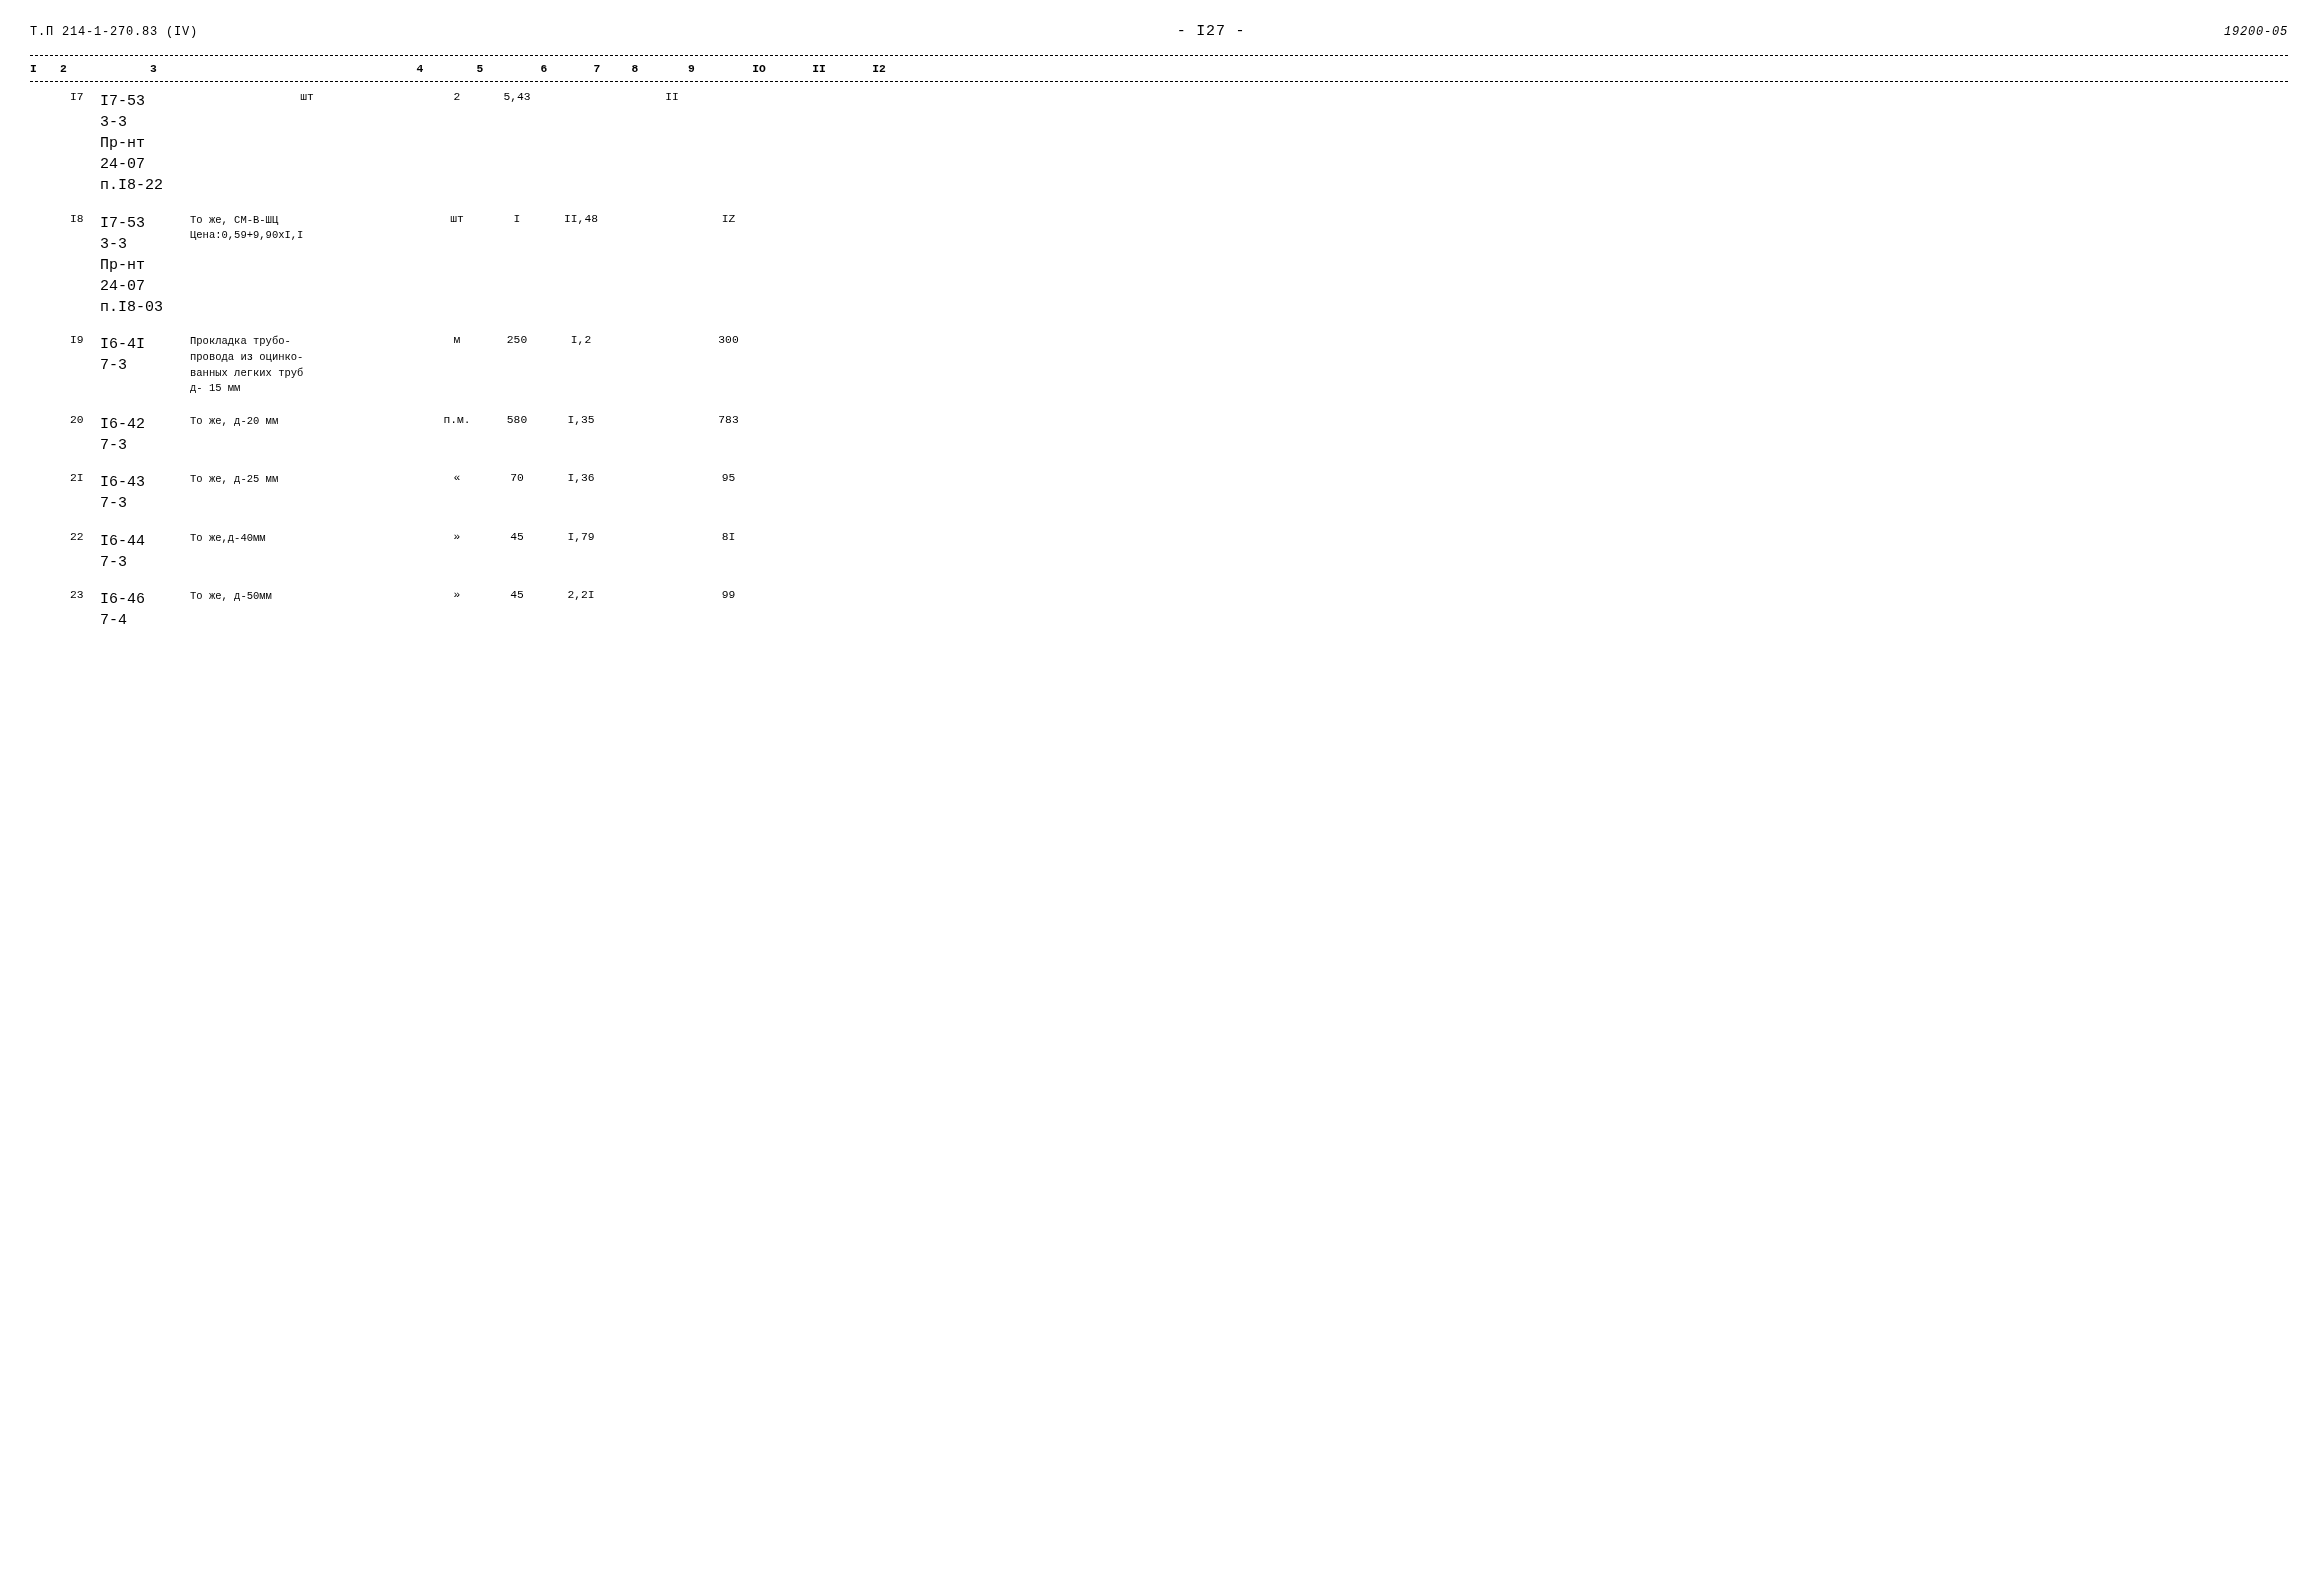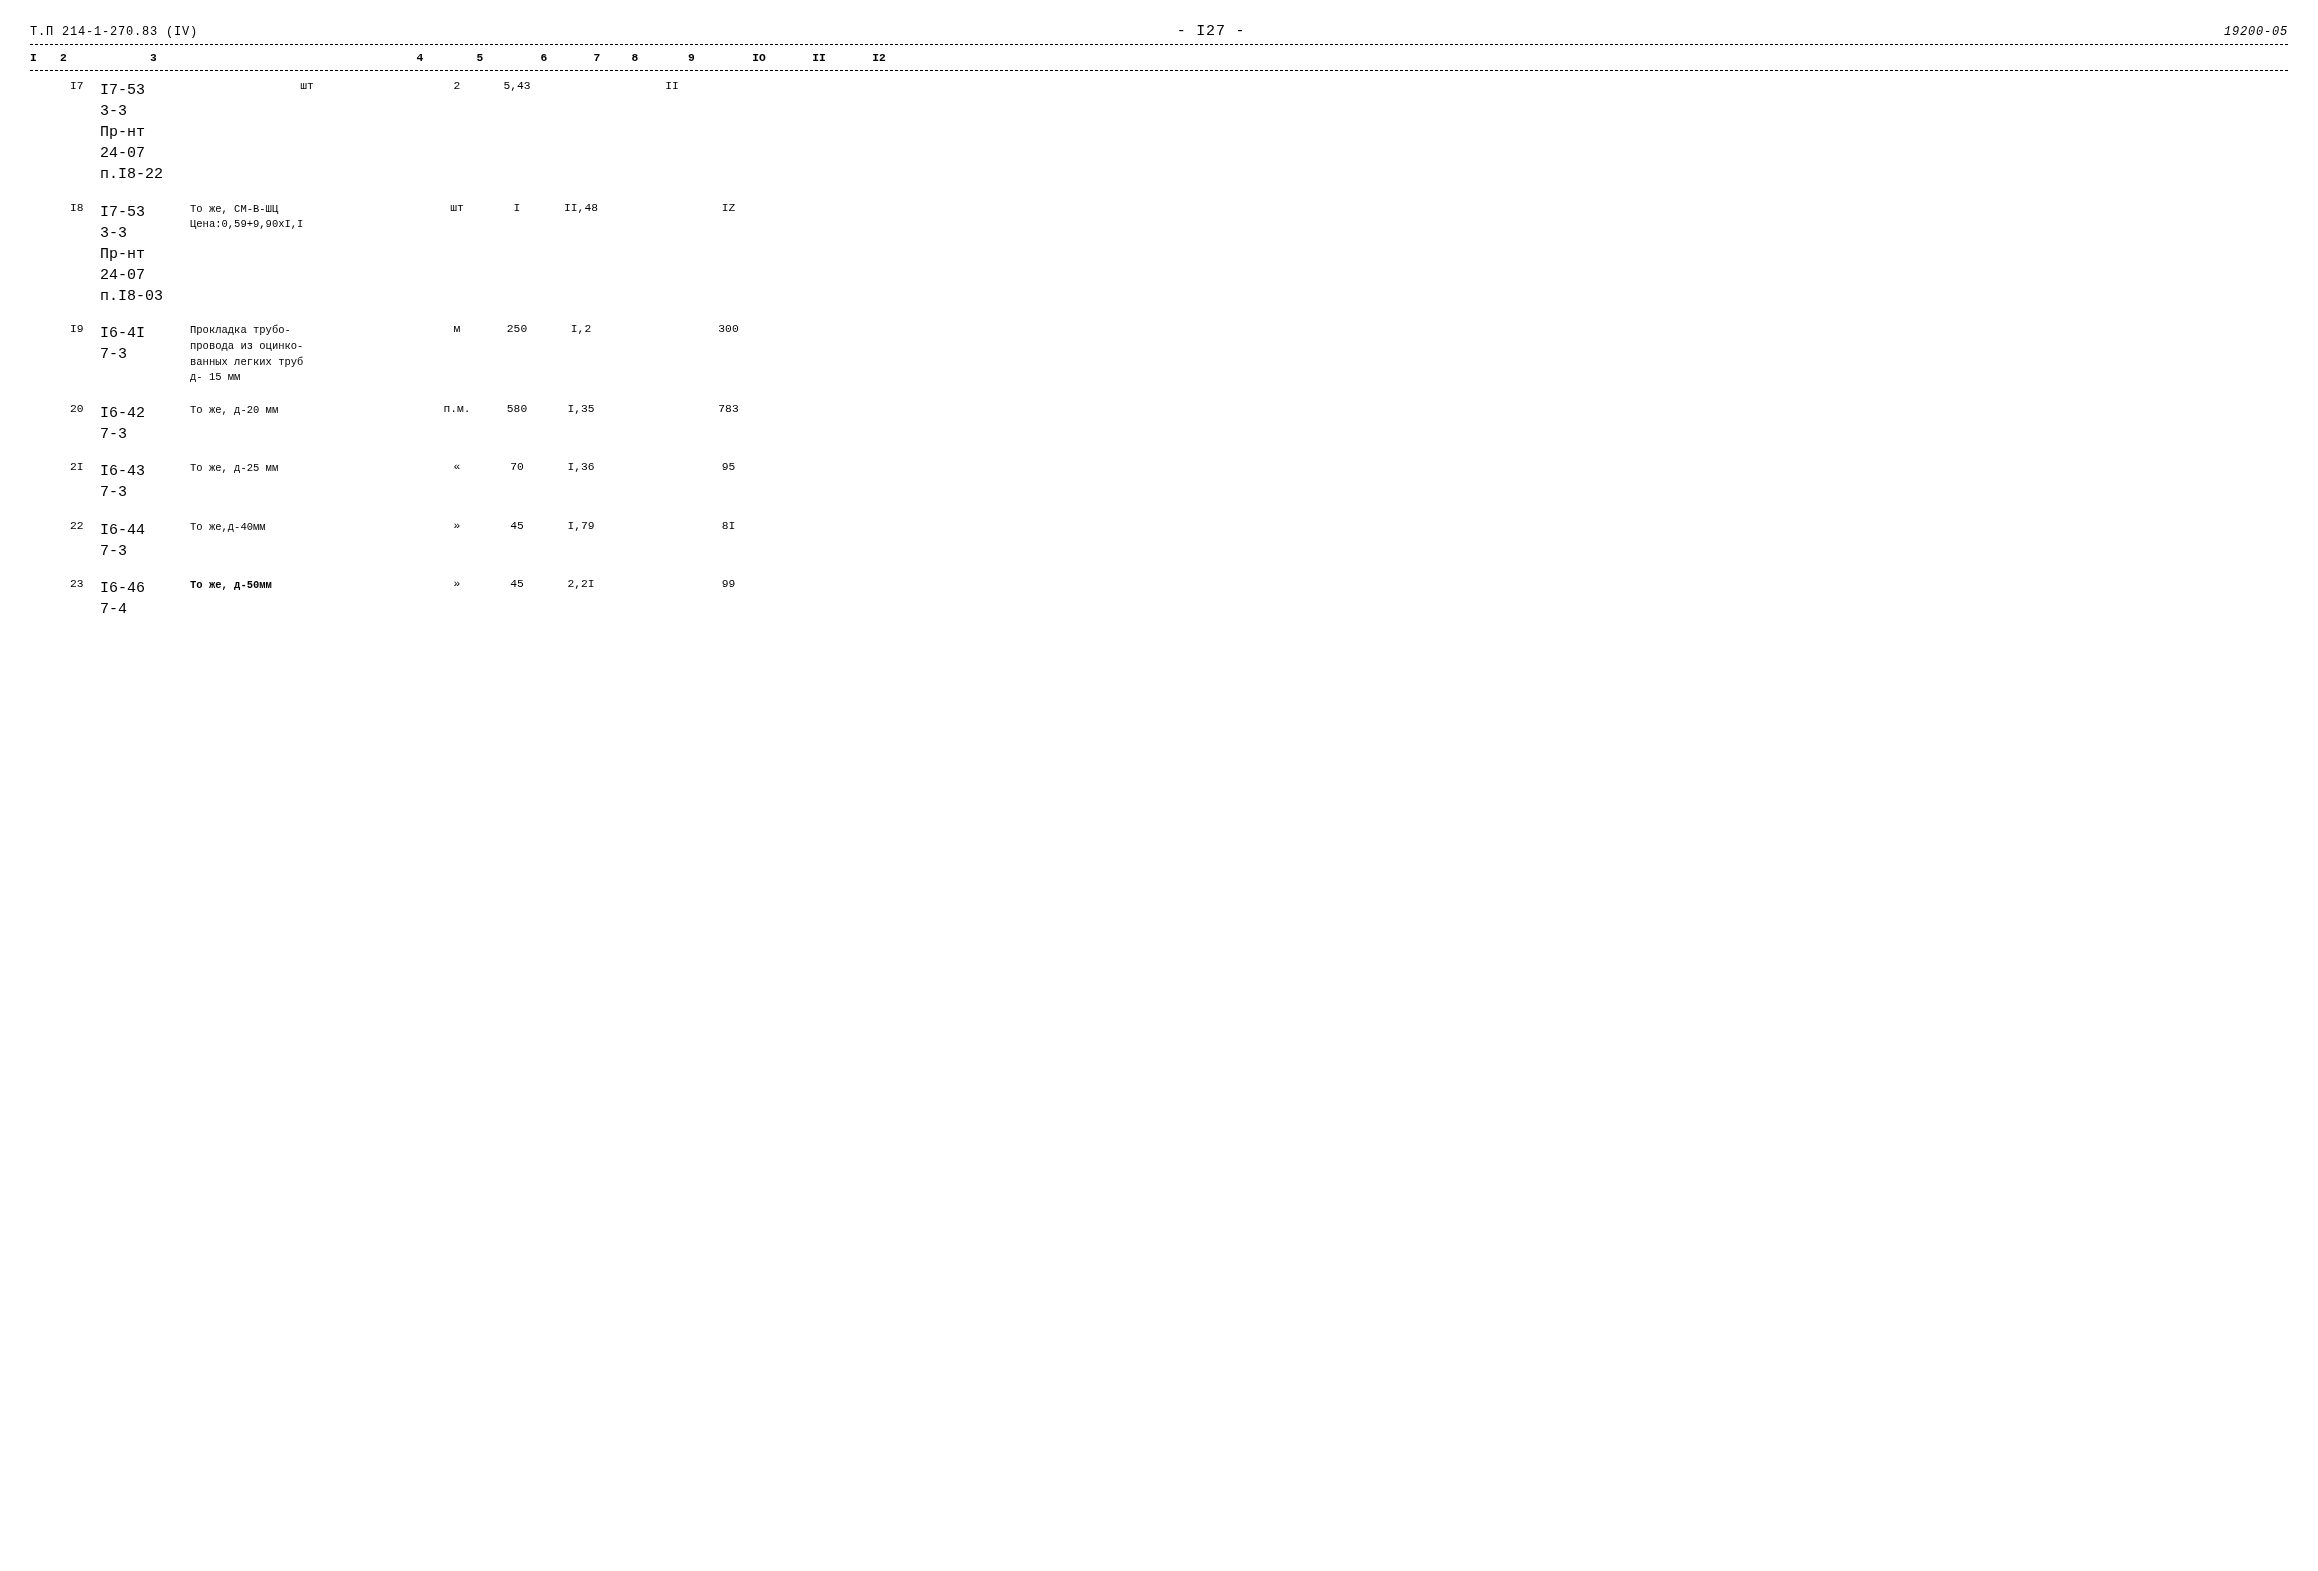--- a/index.html
+++ b/index.html
@@ -13,21 +13,21 @@
       font-family: 'Courier New', Courier, monospace;
       font-size: 11.3px;
       color: #000;
       padding: 22.5px 30px;
     }
 
     .header-line {
       display: flex;
       justify-content: space-between;
       align-items: baseline;
-      margin-bottom: 4px;
+      margin-bottom: 15px;
     }
 
     .header-title {
       font-size: 12px;
       letter-spacing: 0.8px;
     }
 
     .header-page {
       font-size: 15px;
       letter-spacing: 0.8px;
@@ -237,21 +237,21 @@
       <span class="cell cell-col8"></span>
       <span class="cell cell-col9">8I</span>
       <span class="cell cell-col10"></span>
       <span class="cell cell-col11"></span>
       <span class="cell cell-col12"></span>
     </div>
     <div class="table-row">
       <span class="cell cell-num">23</span>
       <span class="cell cell-code" style="white-space: pre-wrap;">I6-46
 7-4</span>
-      <span class="cell cell-desc" style="white-space: pre-wrap; font-weight: bold;">То же, д-50мм</span>
+      <span class="cell cell-desc" style="white-space: pre-wrap;">То же, д-50мм</span>
       <span class="cell cell-unit">»</span>
       <span class="cell cell-qty">45</span>
       <span class="cell cell-price">2,2I</span>
       <span class="cell cell-col7"></span>
       <span class="cell cell-col8"></span>
       <span class="cell cell-col9">99</span>
       <span class="cell cell-col10"></span>
       <span class="cell cell-col11"></span>
       <span class="cell cell-col12"></span>
     </div>

